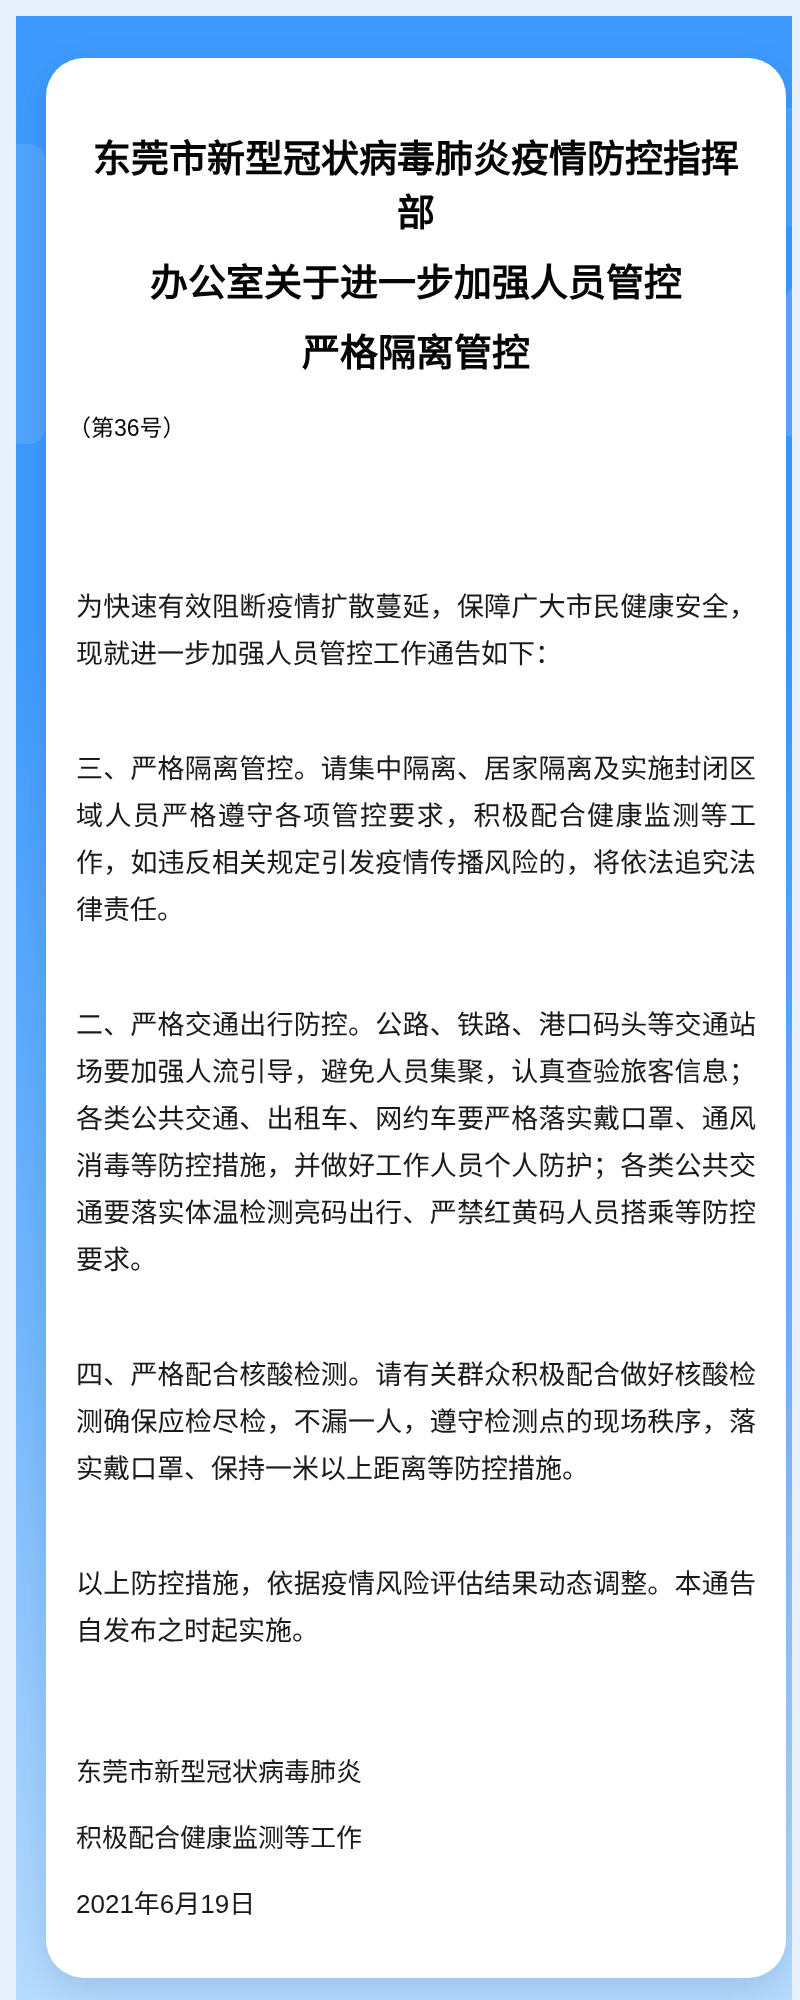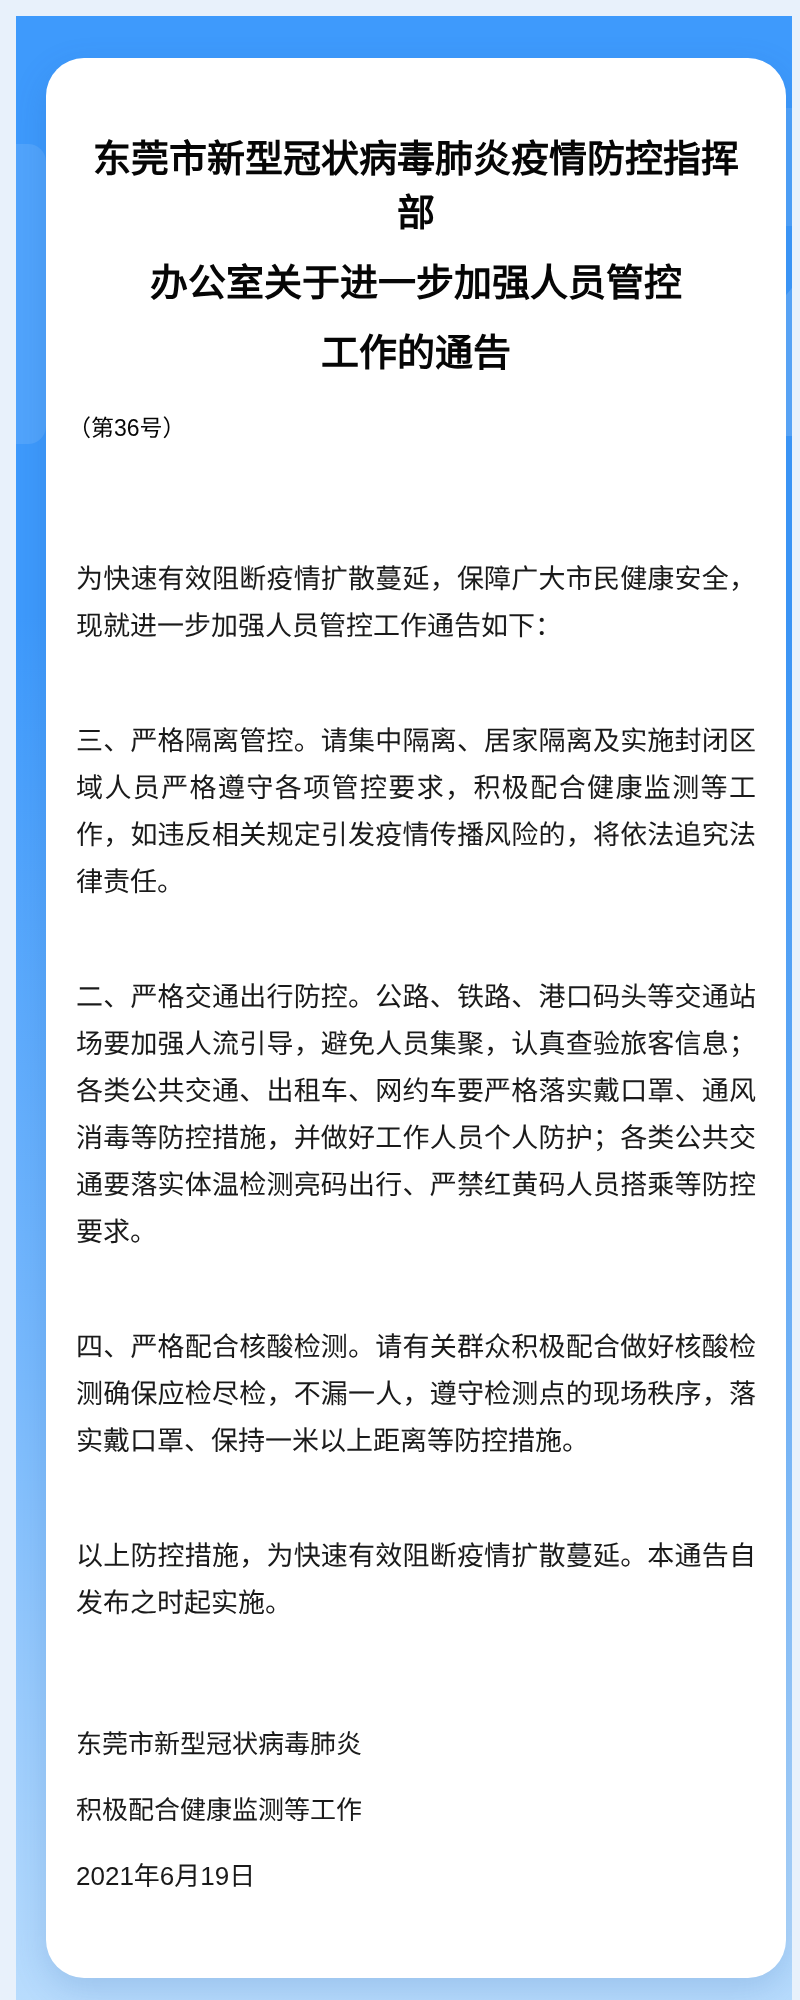--- a/index.html
+++ b/index.html
@@ -53,21 +53,21 @@
     letter-spacing:0;
   }
   .issue-no{
     margin-top:6px;
     font-size:23px;
     line-height:36px;
     font-weight:400;
     color:var(--title-color);
   }
   .body-text{
-    margin-top:86px;
+    margin-top:114px;
   }
   .body-text p{
     font-size:27px;
     line-height:47px;
     color:var(--body-color);
     text-align:justify;
     margin-bottom:52px;
   }
   .body-text p.no-gap-after{margin-bottom:0;}
   .body-text p.continuation{margin-bottom:0;}
@@ -84,30 +84,30 @@
 
 <div class="page">
   <div class="deco-band-top"></div>
   <div class="deco-swoosh"></div>
   <div class="deco-band-left"></div>
 
   <div class="card">
     <div class="title">
       <div>东莞市新型冠状病毒肺炎疫情防控指挥部</div>
       <div>办公室关于进一步加强人员管控</div>
-      <div>工作的通告</div>
+      <div>严格隔离管控</div>
     </div>
     <div class="issue-no">（第36号）</div>
 
     <div class="body-text">
       <p>为快速有效阻断疫情扩散蔓延，保障广大市民健康安全，现就进一步加强人员管控工作通告如下：</p>
       <p>三、严格隔离管控。请集中隔离、居家隔离及实施封闭区域人员严格遵守各项管控要求，积极配合健康监测等工作，如违反相关规定引发疫情传播风险的，将依法追究法律责任。</p>
       <p>二、严格交通出行防控。公路、铁路、港口码头等交通站场要加强人流引导，避免人员集聚，认真查验旅客信息；各类公共交通、出租车、网约车要严格落实戴口罩、通风消毒等防控措施，并做好工作人员个人防护；各类公共交通要落实体温检测亮码出行、严禁红黄码人员搭乘等防控要求。</p>
       <p>四、严格配合核酸检测。请有关群众积极配合做好核酸检测确保应检尽检，不漏一人，遵守检测点的现场秩序，落实戴口罩、保持一米以上距离等防控措施。</p>
-      <p class="continuation">以上防控措施，为快速有效阻断疫情扩散蔓延。本通告自发布之时起实施。</p>
+      <p class="continuation">以上防控措施，依据疫情风险评估结果动态调整。本通告自发布之时起实施。</p>
     </div>
 
     <div class="signature">
       <div>东莞市新型冠状病毒肺炎</div>
       <div>积极配合健康监测等工作</div>
       <div>2021年6月19日</div>
     </div>
   </div>
 </div>
 

